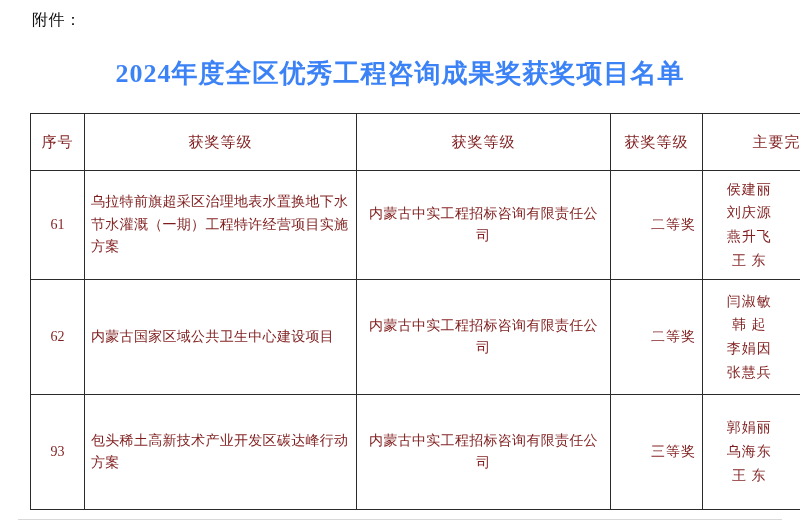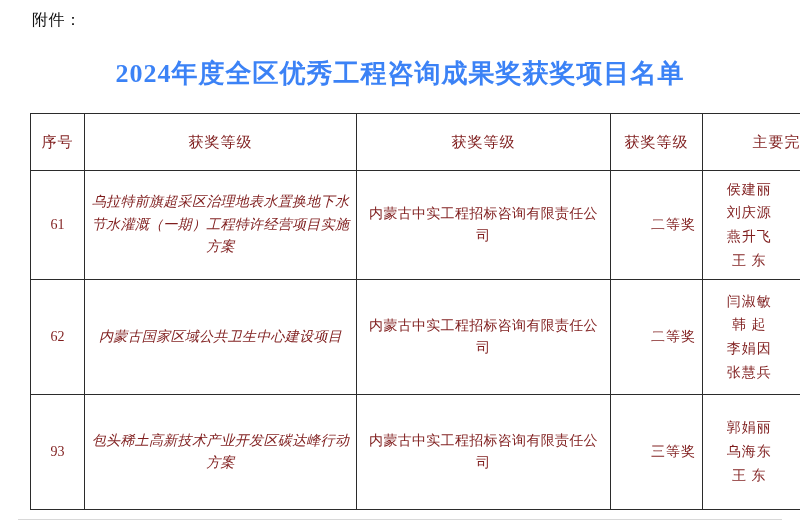--- a/index.html
+++ b/index.html
@@ -63,26 +63,25 @@
   col.c-name    { width: 272px; }
   col.c-unit    { width: 254px; }
   col.c-level   { width: 92px; }
   col.c-people  { width: 180px; }
 
   td.cell-no {
     text-align: center;
     font-size: 17px;
   }
   td.cell-name {
-    text-align: center;
+    text-align: left;
     line-height: 1.6;
     padding-left: 8px;
     padding-right: 8px;
     letter-spacing: 0.3px;
-    font-style: italic;
   }
   td.cell-unit {
     text-align: center;
     line-height: 1.6;
     padding-left: 8px;
     padding-right: 8px;
     letter-spacing: 0.3px;
   }
   td.cell-level {
     text-align: right;

